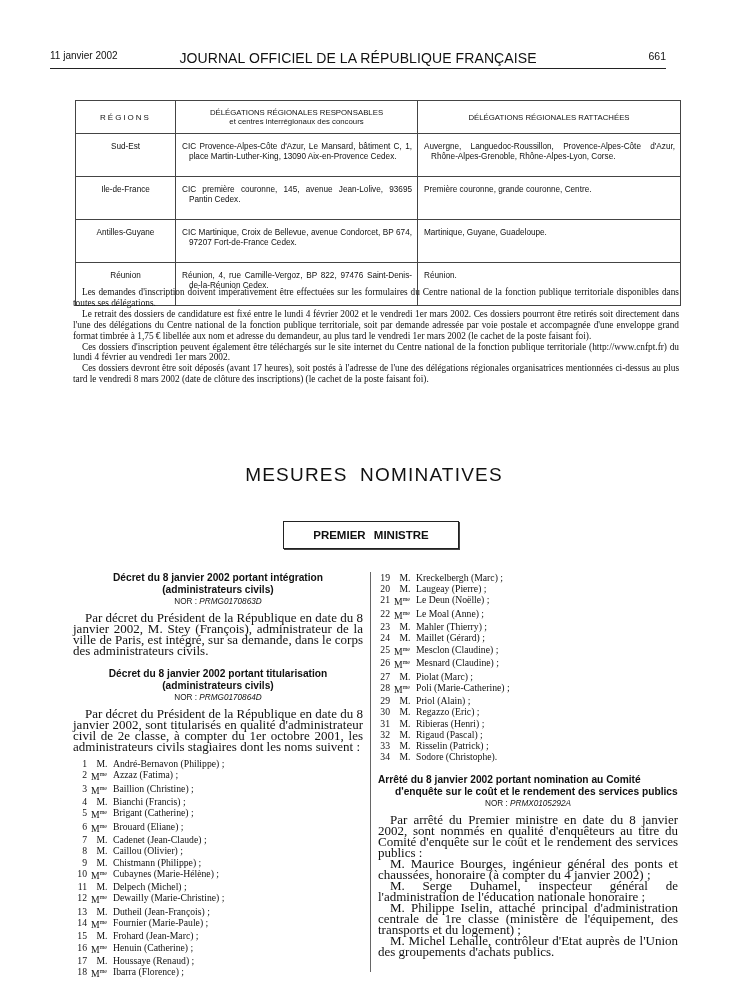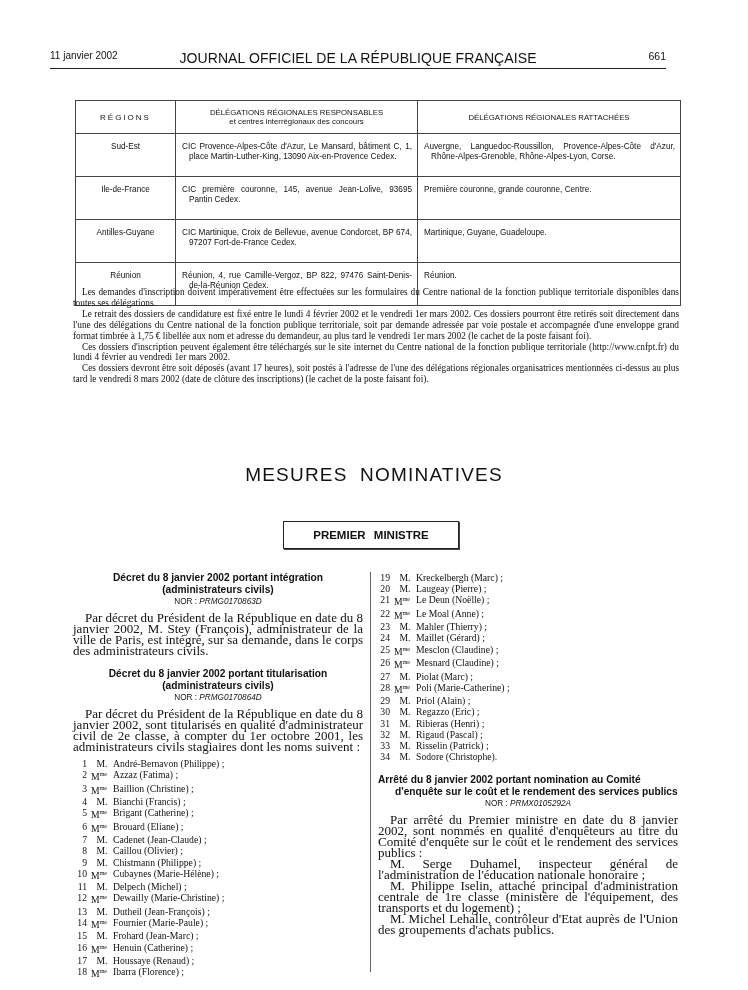--- a/index.html
+++ b/index.html
@@ -324,17 +324,18 @@
 
   <div class="spacer"></div>
 
   <h3 class="decree-title left sans">Arrêté du 8 janvier 2002 portant nomination au Comité d'enquête sur le coût et le rendement des services publics</h3>
   <div class="nor sans">
     <span>NOR :</span>
     <span class="code">PRMX0105292A</span>
   </div>
   <div class="serif" id="arrete-paras">
     <p class="body-text indent">Par arrêté du Premier ministre en date du 8 janvier 2002, sont nommés en qualité d'enquêteurs au titre du Comité d'enquête sur le coût et le rendement des services publics :</p>
+    <p class="body-text indent">M. Maurice Bourges, ingénieur général des ponts et chaussées, honoraire (à compter du 4 janvier 2002) ;</p>
     <p class="body-text indent">M. Serge Duhamel, inspecteur général de l'administration de l'éducation nationale honoraire ;</p>
     <p class="body-text indent">M. Philippe Iselin, attaché principal d'administration centrale de 1re classe (ministère de l'équipement, des transports et du logement) ;</p>
     <p class="body-text indent">M. Michel Lehalle, contrôleur d'Etat auprès de l'Union des groupements d'achats publics.</p>
   </div>
 </div>
 
 </body></html>

